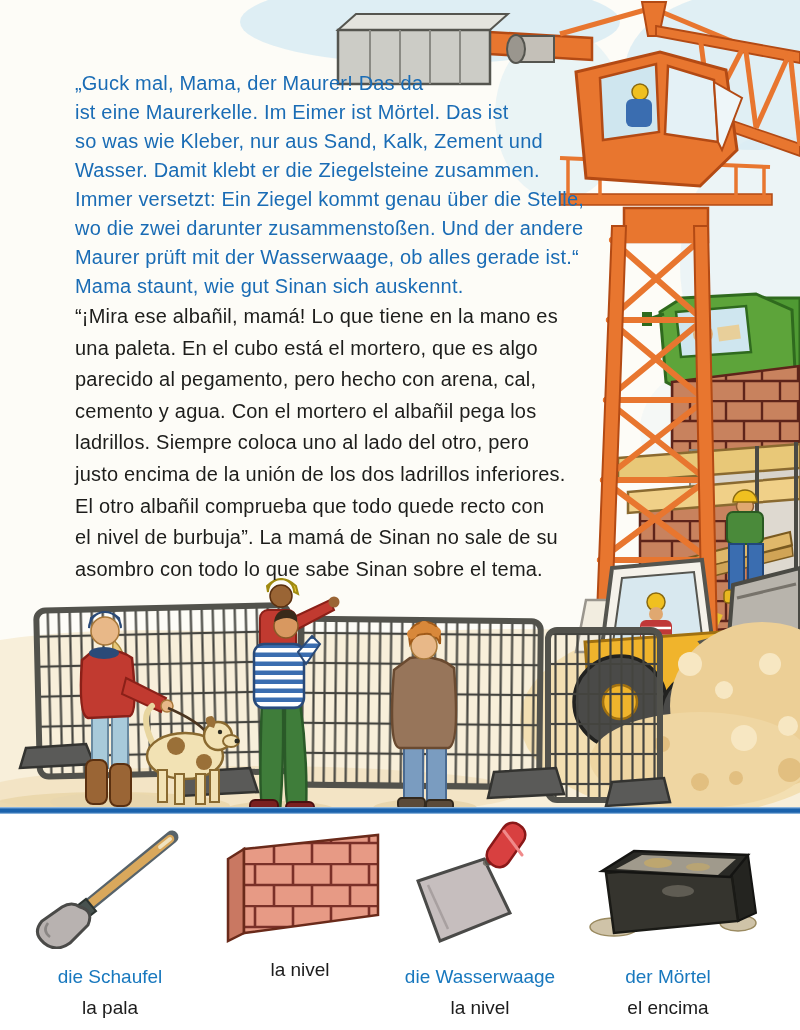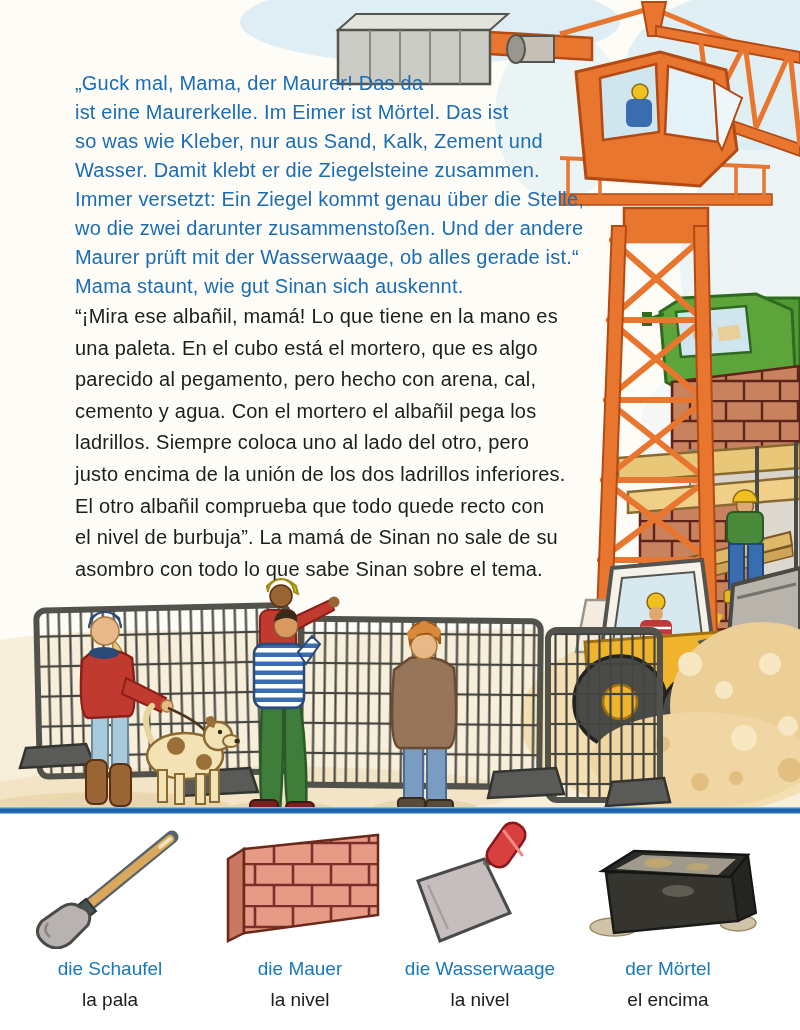--- a/index.html
+++ b/index.html
@@ -12,21 +12,21 @@
   .para-de { left:75px; top:69px;  width:545px; font-size:20px; line-height:29px;   color:#1a6cb5; }
   .para-es { left:75px; top:301px; width:550px; font-size:20px; line-height:31.6px; color:#1d1d1b; }
   .divider {
     position:absolute; left:0; top:807px; width:800px; height:7px;
     background:linear-gradient(180deg,#aecdea 0%,#1a62ac 30%,#1a62ac 74%,#aecdea 100%);
   }
   .vocab { position:absolute; left:0; top:814px; width:800px; height:216px; background:#ffffff; }
   .vocab-item { position:absolute; top:6px; width:190px; text-align:center; }
   .vi-0 { left:15px; }  .vi-1 { left:205px; }  .vi-2 { left:385px; }  .vi-3 { left:573px; }
   .vocab-icon { height:130px; display:flex; align-items:center; justify-content:center; }
-  .vocab-de { color:#1878be; font-size:19px; margin-top:8px; }
+  .vocab-de { color:#1878be; font-size:19px; margin-top:16px; }
   .vocab-es { color:#1c1c1c; font-size:19px; margin-top:9px; }
 </style>
 </head>
 <body>
 
 <div class="page">
 
   <svg class="scene" width="800" height="810" viewBox="0 0 800 810">
     <defs>
       <pattern id="mesh" width="11" height="30" patternUnits="userSpaceOnUse">
@@ -326,21 +326,20 @@
       <div class="vocab-es">la pala</div>
     </div>
 
     <div class="vocab-item vi-1">
       <div class="vocab-icon">
         <svg width="180" height="128" viewBox="0 0 180 128">
           <polygon points="18,38 34,28 34,112 18,120" fill="#c97862" stroke="#6a2a1a" stroke-width="2.5"></polygon>
           <polygon points="34,28 168,14 168,94 34,112" fill="url(#bricksB)" stroke="#6a2a1a" stroke-width="2.5"></polygon>
         </svg>
       </div>
-      <div class="vocab-de">die Mauer</div>
       <div class="vocab-es">la nivel</div>
     </div>
 
     <div class="vocab-item vi-2">
       <div class="vocab-icon">
         <svg width="180" height="128" viewBox="0 0 180 128">
           <polygon points="28,60 94,38 120,92 50,120" fill="#c6bebe" stroke="#4a4a48" stroke-width="3"></polygon>
           <line x1="38" y1="64" x2="58" y2="108" stroke="#a8a0a0" stroke-width="2.5"></line>
           <line x1="96" y1="42" x2="110" y2="28" stroke="#77736b" stroke-width="6" stroke-linecap="round"></line>
           <circle cx="99" cy="40" r="4.5" fill="#55514b"></circle>

